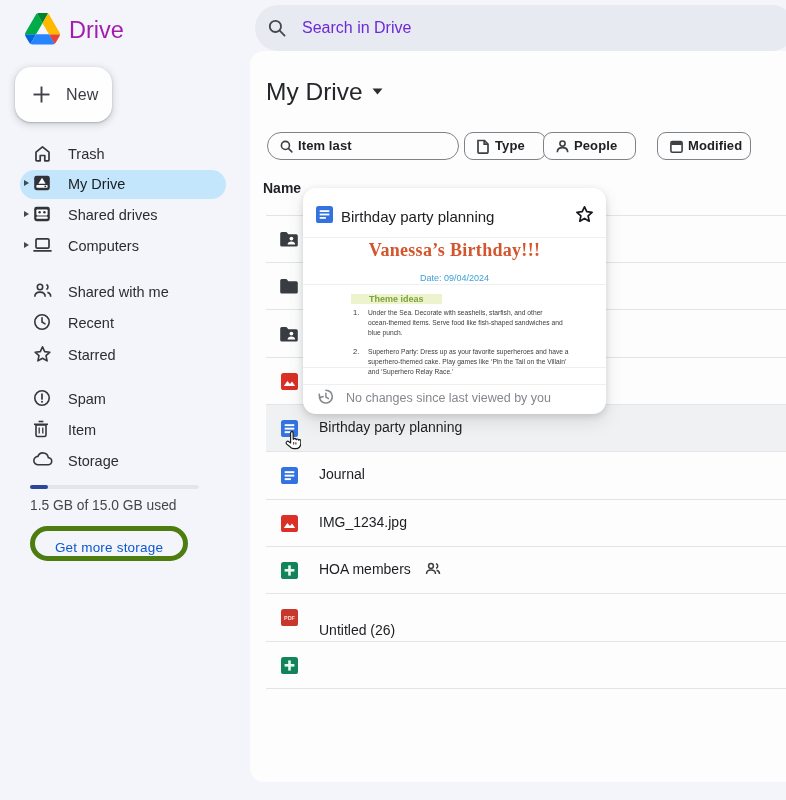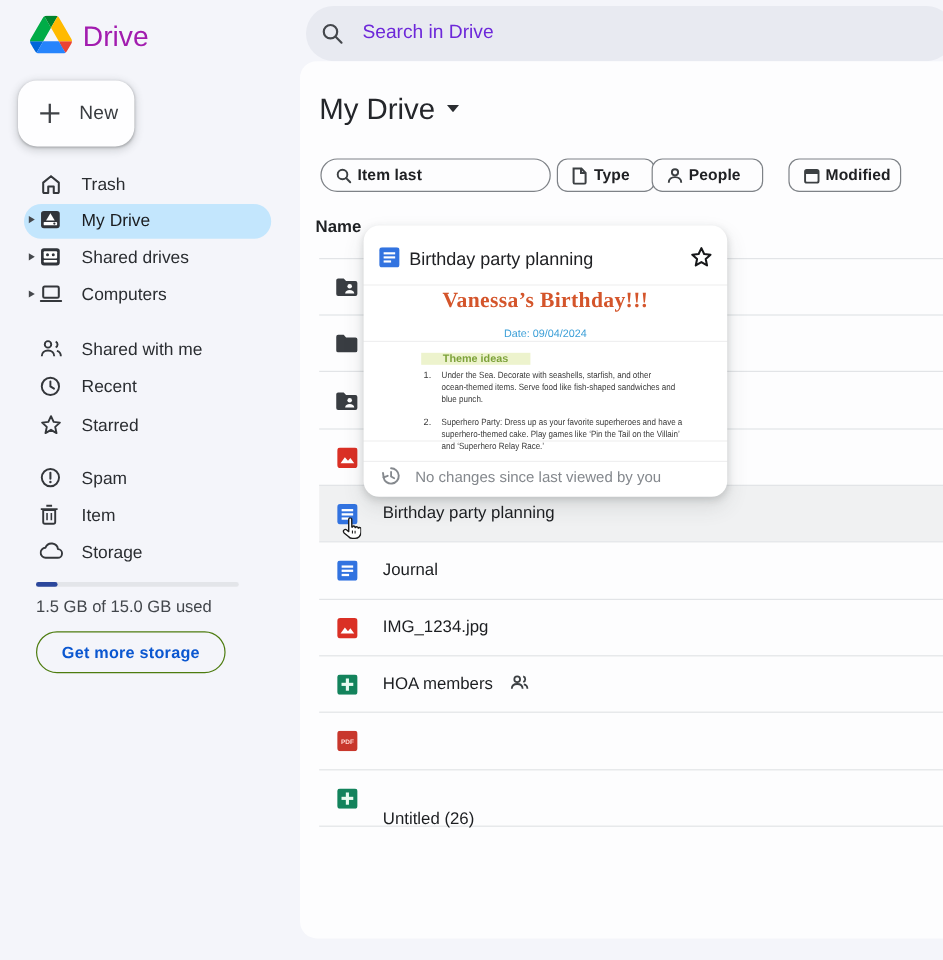--- a/index.html
+++ b/index.html
@@ -29,21 +29,21 @@
 #newbtn svg{position:absolute;left:17px;top:18px}
 #newbtn .t{position:absolute;left:51px;line-height:55px;font-size:16px;color:#3a3d41;font-weight:400;letter-spacing:.2px}
 .nav{position:absolute;left:0;height:31px;width:240px}
 .nav .ic{position:absolute;left:33px;top:5px}
 .nav .t{position:absolute;left:68px;line-height:31px;font-size:14.5px;color:#2a2d31;white-space:nowrap}
 .tri{position:absolute;left:24px;width:0;height:0;border-left:5px solid #45484c;border-top:3.8px solid transparent;border-bottom:3.8px solid transparent}
 #mypill{position:absolute;left:20px;top:170px;width:206px;height:28.5px;border-radius:15px;background:#c3e6fd}
 #storbar{position:absolute;left:30px;top:485px;width:169px;height:4.4px;border-radius:3px;background:#e3e5e9}
 #storbar i{position:absolute;left:0;top:0;width:18px;height:4.4px;border-radius:3px;background:#2b479c}
 #stortext{position:absolute;left:30px;top:498px;font-size:13.8px;color:#42464b}
-#morebtn{position:absolute;left:30px;top:526px;width:158px;height:35px;border:1px solid #4d7c0f;border-radius:18px;text-align:center;line-height:33px;font-size:13.5px;font-weight:700;color:#0b57d0;letter-spacing:.2px}
+#morebtn{position:absolute;left:30px;top:526px;width:158px;height:35px;border:5px solid #4d7c0f;border-radius:18px;text-align:center;line-height:33px;font-size:13.5px;font-weight:400;color:#0b57d0;letter-spacing:.2px}
 
 #card{position:absolute;left:303px;top:188px;width:303px;height:226px;background:#fff;border-radius:13px;box-shadow:0 2px 6px rgba(60,64,67,.18),0 8px 18px rgba(60,64,67,.12);z-index:5}
 #card .hline{position:absolute;left:0;width:100%;height:1px;background:rgba(95,99,104,.10)}
 #card .hd-ic{position:absolute;left:13px;top:18px}
 #card .hd-t{position:absolute;left:38px;top:20px;font-size:15px;color:#202124}
 #card .star{position:absolute;left:272px;top:17px}
 #card .vtitle{position:absolute;left:0;top:52px;width:100%;text-align:center;font-family:"Liberation Serif",serif;font-weight:700;font-size:18px;color:#d4552b;letter-spacing:.3px}
 #card .vdate{position:absolute;left:0;top:85px;width:100%;text-align:center;font-size:9px;font-weight:400;color:#3da0d8}
 #card .vtheme{position:absolute;left:48px;top:106px;font-size:9px;font-weight:700;color:#7da23a;background:#edf3cd;padding:0 18px}
 #card .li{position:absolute;left:65px;font-size:7.6px;line-height:9.8px;color:#3a3a3a;white-space:nowrap;transform:scaleX(.88);transform-origin:0 0}
@@ -162,21 +162,21 @@
       </svg></div>
   <svg class="ricon" style="top:558.1px" viewBox="0 0 17 17">
       <rect width="17" height="17" rx="2.6" fill="#c8372c"></rect>
       <text x="8.5" y="11" font-family="Liberation Sans,sans-serif" font-size="5.4" font-weight="bold" fill="#ffd9d4" text-anchor="middle">PDF</text>
     </svg>
   <svg class="ricon" style="top:605.5px" viewBox="0 0 17 17">
       <rect width="17" height="17" rx="2.6" fill="#13835c"></rect>
       <rect x="3.6" y="7" width="9.8" height="2.6" fill="#e9fbf1"></rect>
       <rect x="7.2" y="3.4" width="2.6" height="10.2" fill="#e9fbf1"></rect>
     </svg>
-  <div class="rtext" style="top:608px">Untitled (26)</div>
+  <div class="rtext" style="top:556px">Untitled (26)</div>
 </div>
 
 <svg id="logo" width="35" height="31.5" viewBox="0 0 87.3 78">
   <path d="m6.6 66.85 3.85 6.65c.8 1.4 1.95 2.5 3.3 3.3l13.75-23.8h-27.5c0 1.55.4 3.1 1.2 4.5z" fill="#0066da"></path>
   <path d="m43.65 25-13.75-23.8c-1.35.8-2.5 1.9-3.3 3.3l-25.4 44a9.06 9.06 0 0 0 -1.2 4.5h27.5z" fill="#00ac47"></path>
   <path d="m73.55 76.8c1.35-.8 2.5-1.9 3.3-3.3l1.6-2.75 7.65-13.25c.8-1.4 1.2-2.95 1.2-4.5h-27.502l5.852 11.5z" fill="#ea4335"></path>
   <path d="m43.65 25 13.75-23.8c-1.35-.8-2.9-1.2-4.5-1.2h-18.5c-1.6 0-3.15.45-4.5 1.2z" fill="#00832d"></path>
   <path d="m59.8 53h-32.3l-13.75 23.8c1.35.8 2.9 1.2 4.5 1.2h50.8c1.6 0 3.15-.45 4.5-1.2z" fill="#2684fc"></path>
   <path d="m73.4 26.5-12.7-22c-.8-1.4-1.95-2.5-3.3-3.3l-13.75 23.8 16.15 28h27.45c0-1.55-.4-3.1-1.2-4.5z" fill="#ffba00"></path>
 </svg>

